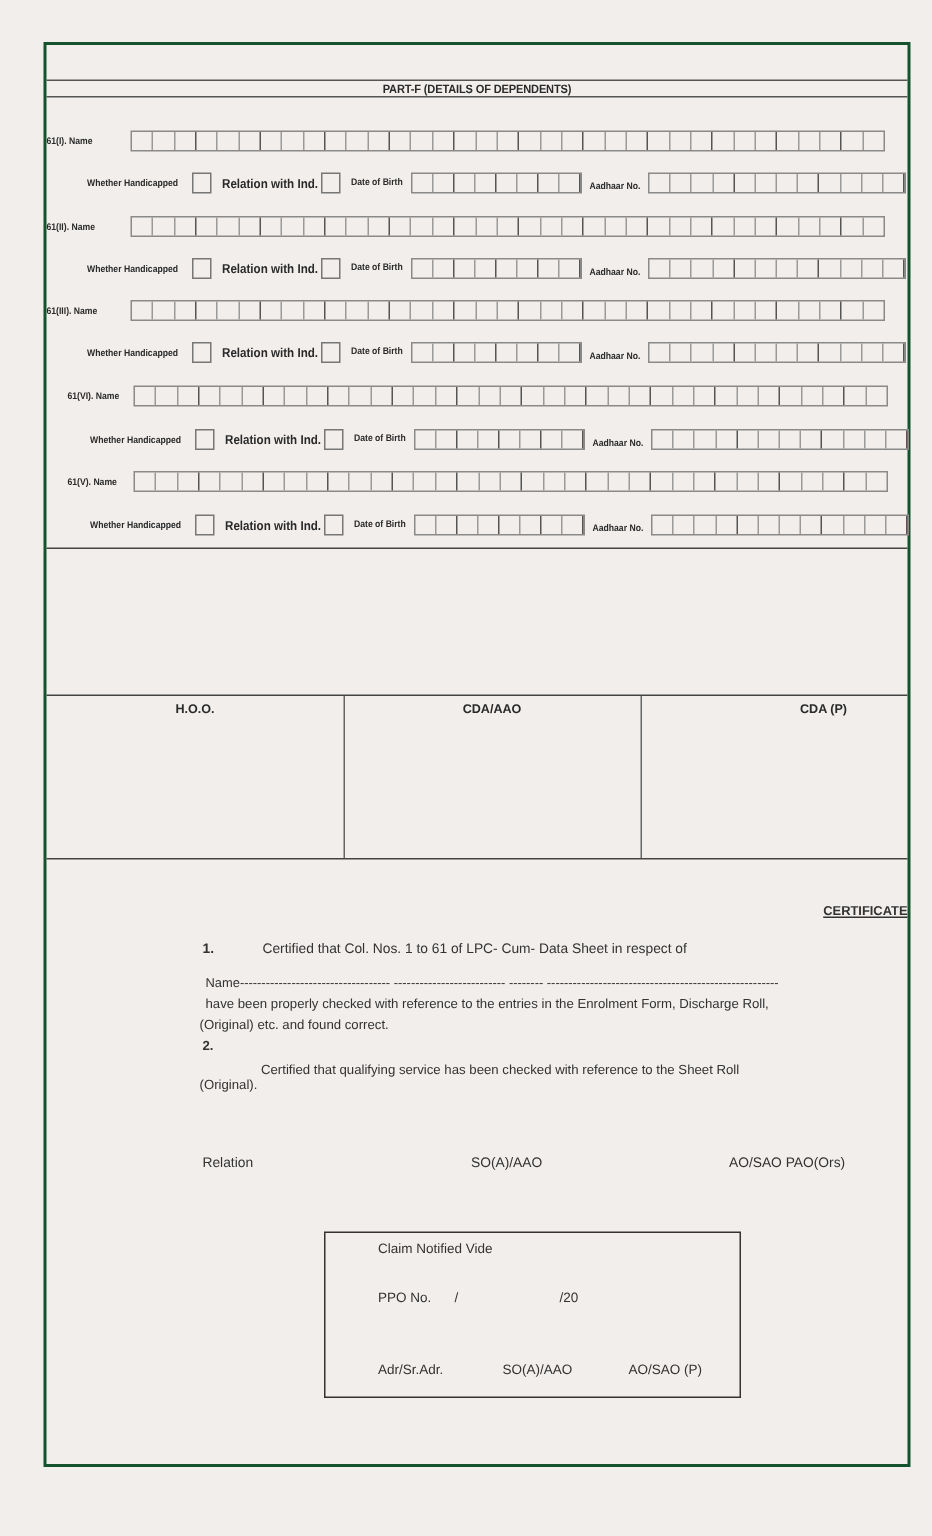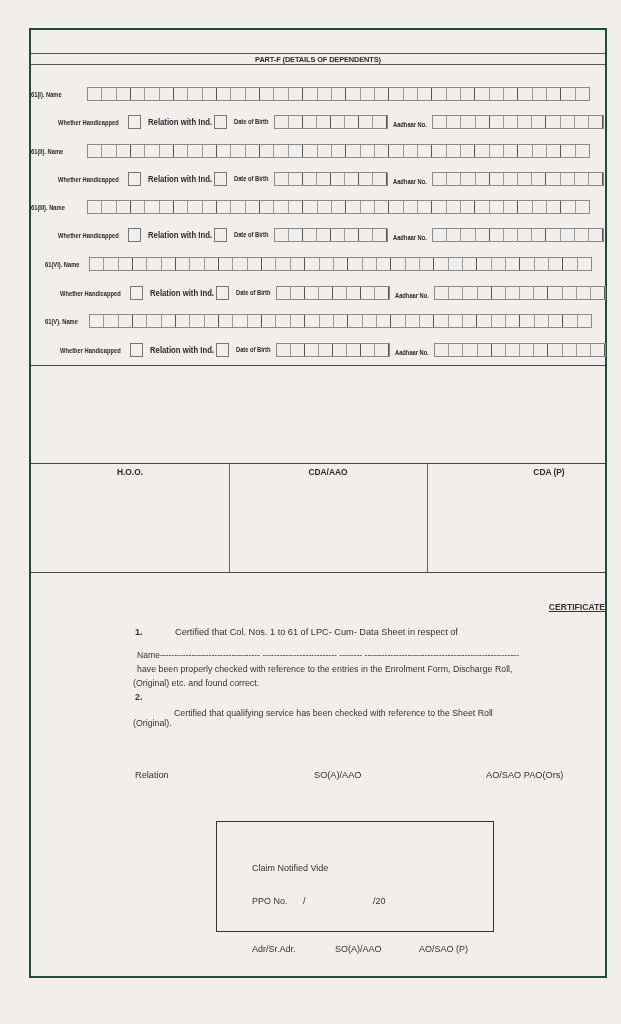--- a/index.html
+++ b/index.html
@@ -25,21 +25,21 @@
   .box { position:absolute; width:13px; height:14px; border:1px solid #777; box-sizing:border-box; background:#f1eeec; }
   .sig-col { position:absolute; top:0; height:100%; border-left:1px solid #666; }
   .sig-title { position:absolute; font-size:8.4px; font-weight:bold; text-align:center; }
   .cert { font-family:"Liberation Sans", sans-serif; font-size:9.2px; color:#333; }
   .cert-title { position:absolute; left:0; right:0; top:572px; text-align:right; font-size:8.6px; font-weight:bold; text-decoration:underline; }
   .cert-line { position:absolute; white-space:nowrap; }
   .notice {
     position:absolute; left:185px; top:791px; width:278px; height:111px;
     border:1.5px solid #333; box-sizing:border-box;
   }
-  .notice .t { position:absolute; font-size:9px; color:#333; white-space:nowrap;margin-top:36px; }
+  .notice .t { position:absolute; font-size:9px; color:#333; white-space:nowrap; }
 </style>
 </head>
 <body>
 
 <div class="frame">
 
   <div class="hline" style="top:23px;"></div>
   <div class="hline" style="top:34px;"></div>
   <div class="part-title">PART-F (DETAILS OF DEPENDENTS)</div>
 

